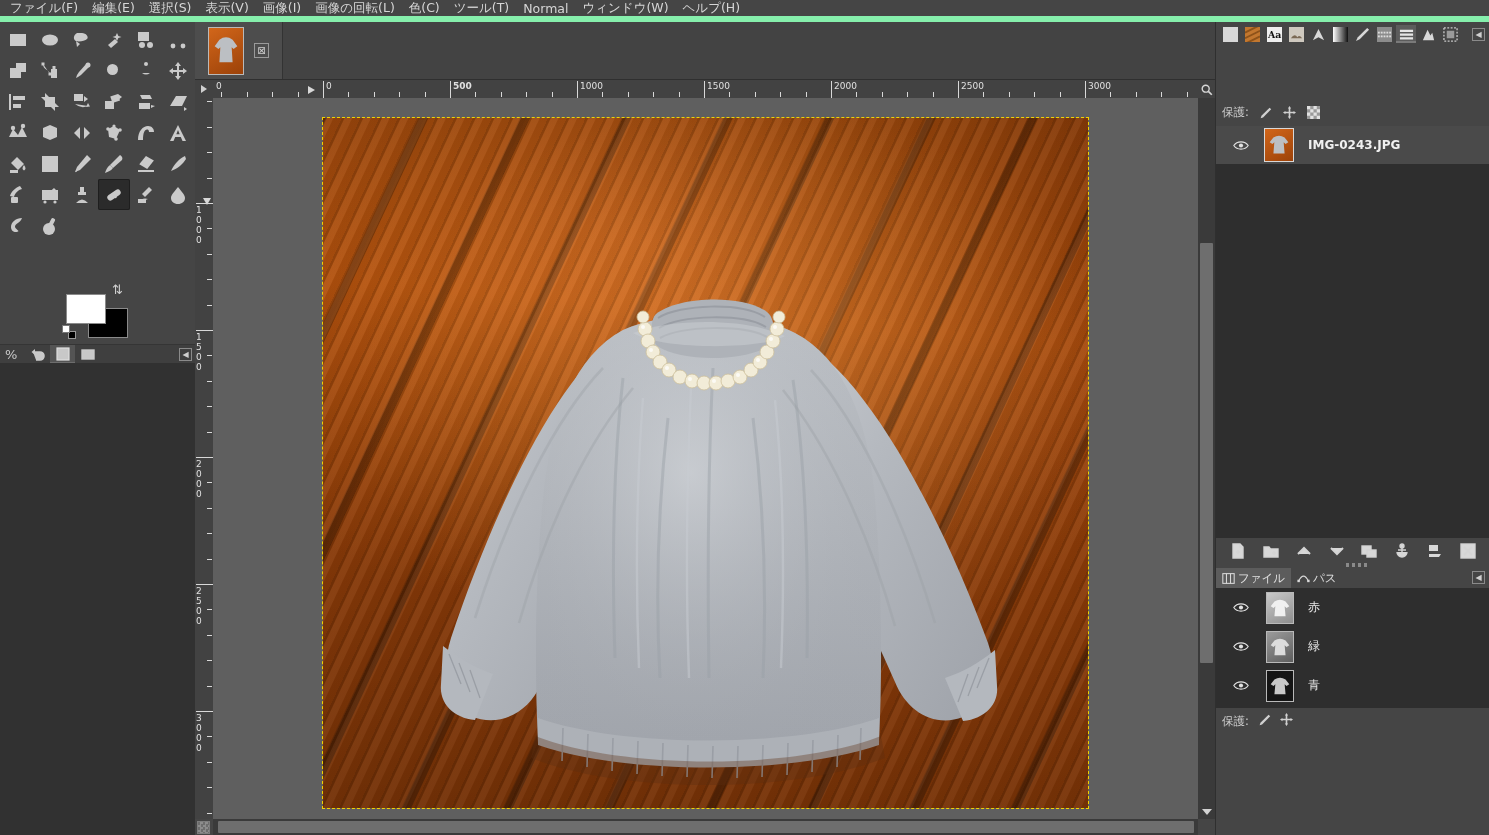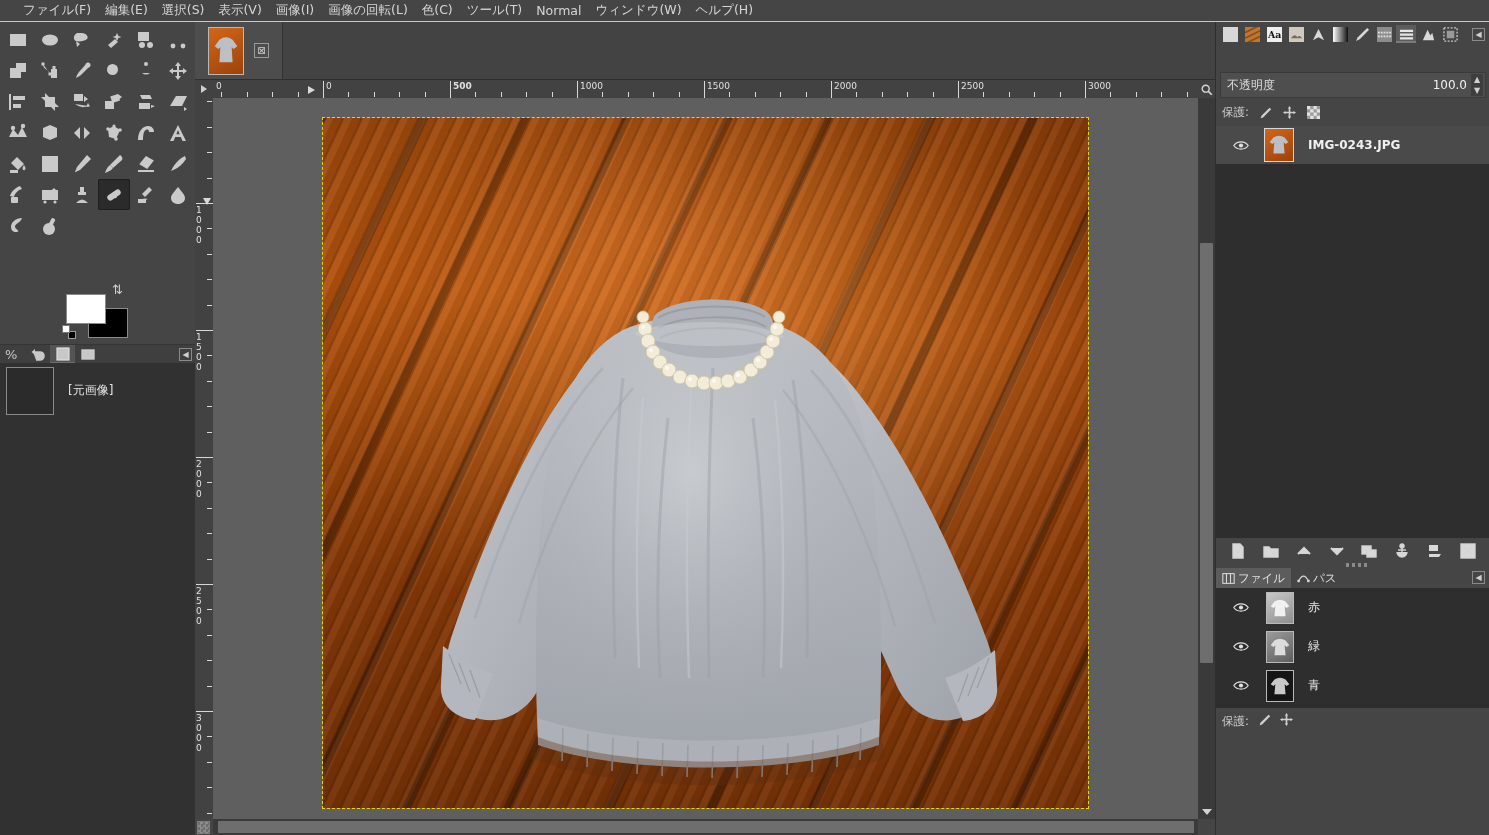--- a/index.html
+++ b/index.html
@@ -11,22 +11,22 @@
     color: #cfcfcf;
   }
   #app { position: relative; width: 1489px; height: 835px; }
 
   
   #menubar {
     position: absolute; left: 0; top: 0; width: 1489px; height: 22px;
     background: #454545;
     display: flex; align-items: center;
     font-size: 12.5px;
-    padding-left: 16px;
-    border-bottom: 1px solid #86efac;
+    padding-left: 3px;
+    border-bottom: 6px solid #86efac;
   }
   #menubar .mi {
     padding: 2px 7px; color: #d6d6d6; white-space: nowrap; cursor: default;
   }
 
   
   #leftdock {
     position: absolute; left: 0; top: 22px; width: 195px; height: 813px;
     background: #454545;
   }
@@ -680,24 +680,20 @@
       <div class="dtab">
           <svg viewBox="0 0 16 16">
             <rect x="2" y="4" width="12" height="9" fill="none" stroke="#cacaca" stroke-width="1.4"></rect>
             <rect x="4" y="6" width="8" height="5" fill="#9a9a9a"></rect>
           </svg>
         </div>
       <div id="ldock-menubtn">◀</div>
     </div>
 
     <div id="undolist">
-      <div class="undoitem">
-        <div class="undothumb"></div>
-        <div class="undolabel">[元画像]</div>
-      </div>
     </div>
   </div>
 
   <div id="center">
 
     <div id="tabbar">
       <div id="imgtab">
         <div id="imgtab-thumb">
           <div style="position:absolute;inset:0;background:linear-gradient(150deg,#d2661a,#9c4209)"></div>
           <svg viewBox="0 0 36 48" style="position:absolute;inset:0;width:100%;height:100%">
@@ -1024,28 +1020,20 @@
       <div class="rtab">
           <svg viewBox="0 0 16 16">
             <rect x="1" y="1" width="14" height="14" fill="none" stroke="#cacaca" stroke-width="1.4" stroke-dasharray="2 1.6"></rect>
             <rect x="4" y="4" width="8" height="8" fill="#9a9a9a"></rect>
           </svg>
         </div>
       <div id="rdock-menubtn">◀</div>
     </div>
 
 
-    <div id="opacityrow">
-      <span id="opacity-label">不透明度</span>
-      <span id="opacity-value">100.0</span>
-      <span id="opacity-spin">
-          <span>▲</span>
-          <span>▼</span>
-        </span>
-    </div>
 
     <div id="lockrow">
       <span>保護:</span>
       <span class="lkicon">
           <svg viewBox="0 0 16 16" style="width:13px;height:13px">
             <path d="M13 2 L15 4 L5 14 L2 15 L3 12 Z" fill="#d0d0d0"></path>
           </svg>
         </span>
       <span class="lkicon">
           <svg viewBox="0 0 16 16" style="width:13px;height:13px">

